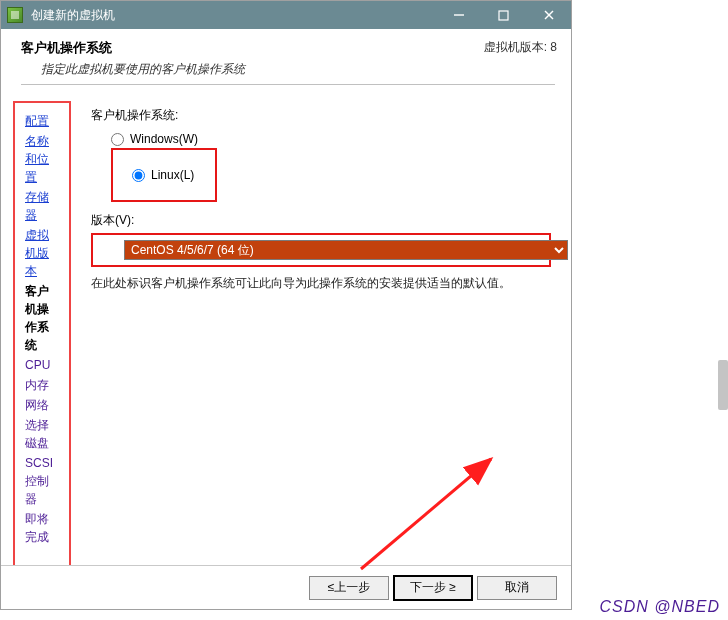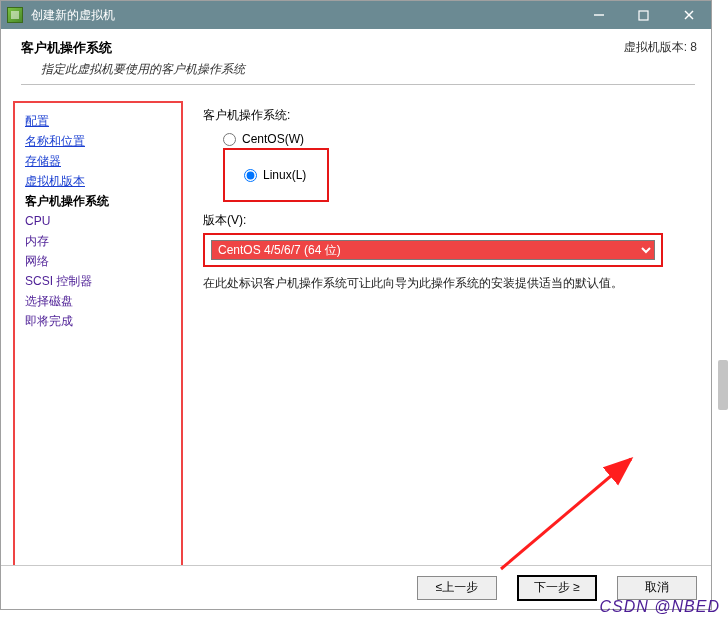--- a/index.html
+++ b/index.html
@@ -7,21 +7,21 @@
     margin: 0;
     font-family: "Microsoft YaHei", "SimSun", Arial, sans-serif;
     font-size: 12px;
     background: #fff;
     width: 728px;
     height: 620px;
     overflow: hidden;
     position: relative;
   }
   .window {
-    width: 712px;
+    width: 572px;
     height: 610px;
     border: 1px solid #a0a0a0;
     background: #fff;
     position: relative;
     margin: 0;
   }
   .titlebar {
     height: 28px;
     background: #6b8a93;
     color: #fff;
@@ -99,39 +99,40 @@
   }
   .version-label { margin: 10px 0 4px 0; }
   .select-row {
     border: 2px solid #e61717;
     padding: 5px 6px;
     margin: 0 0 8px 0;
     width: 460px;
   }
   .select-row select {
     width: 100%;
-    background: #ef4444;
+    background: #c2410c;
     color: #fff;
     border: 1px solid #7a7a7a;
     font-size: 12px;
     padding: 1px 2px;
     height: 20px;
+    margin-left: 25px;
   }
   .hint-text { font-size: 12px; color:#222; margin-top: 8px; }
   .footer {
     position: absolute;
     left: 0; right: 0; bottom: 0;
     height: 44px;
     border-top: 1px solid #c9c9c9;
     background: #fff;
     display:flex;
     align-items:center;
     justify-content:flex-end;
     padding: 0 14px;
-    gap: 20px;
+    gap: 4px;
   }
   .btn {
     min-width: 80px;
     height: 24px;
     background: #efefef;
     border: 1px solid #8a8a8a;
     font-size: 12px;
     padding: 0 10px;
     cursor:pointer;
   }
@@ -202,32 +203,32 @@
 
     <div class="sidebar">
       <div class="side-item"><span class="side-link">配置</span></div>
       <div class="side-item"><span class="side-link">名称和位置</span></div>
       <div class="side-item"><span class="side-link">存储器</span></div>
       <div class="side-item"><span class="side-link">虚拟机版本</span></div>
       <div class="side-item"><span class="side-current">客户机操作系统</span></div>
       <div class="side-item"><span class="side-disabled">CPU</span></div>
       <div class="side-item"><span class="side-disabled">内存</span></div>
       <div class="side-item"><span class="side-disabled">网络</span></div>
+      <div class="side-item"><span class="side-disabled">选择磁盘</span></div>
       <div class="side-item"><span class="side-disabled">SCSI 控制器</span></div>
-      <div class="side-item"><span class="side-disabled">选择磁盘</span></div>
       <div class="side-item"><span class="side-disabled">即将完成</span></div>
     </div>
 
     <div class="main">
       <div class="section-label">客户机操作系统:</div>
 
       <div class="radio-group">
         <label class="radio-row">
           <input type="radio" name="os" style="">
-          <span>CentOS(W)</span>
+          <span>Windows(W)</span>
         </label>
         <span class="highlight-red" style="display:inline-block;">
           <label class="radio-row" style="padding:17px;">
             <input type="radio" name="os" checked="" style="">
             <span>Linux(L)</span>
           </label>
         </span>
       </div>
 
       <div class="version-label">版本(V):</div>

